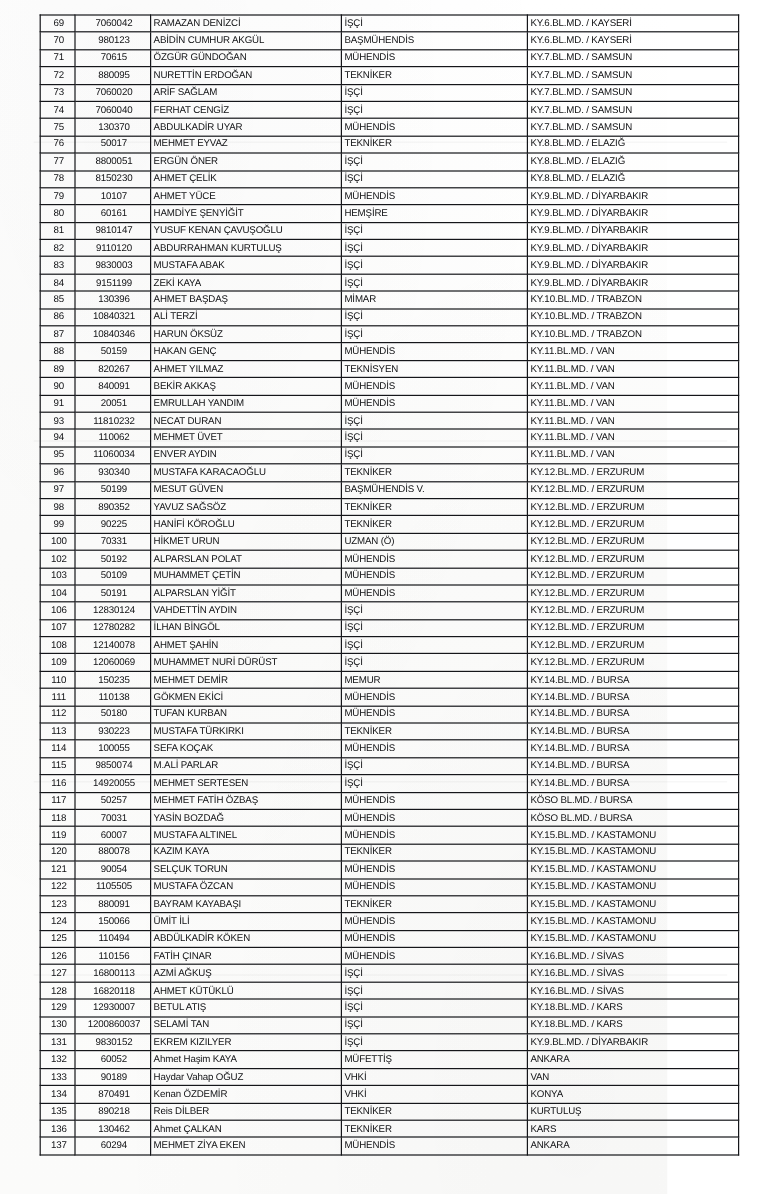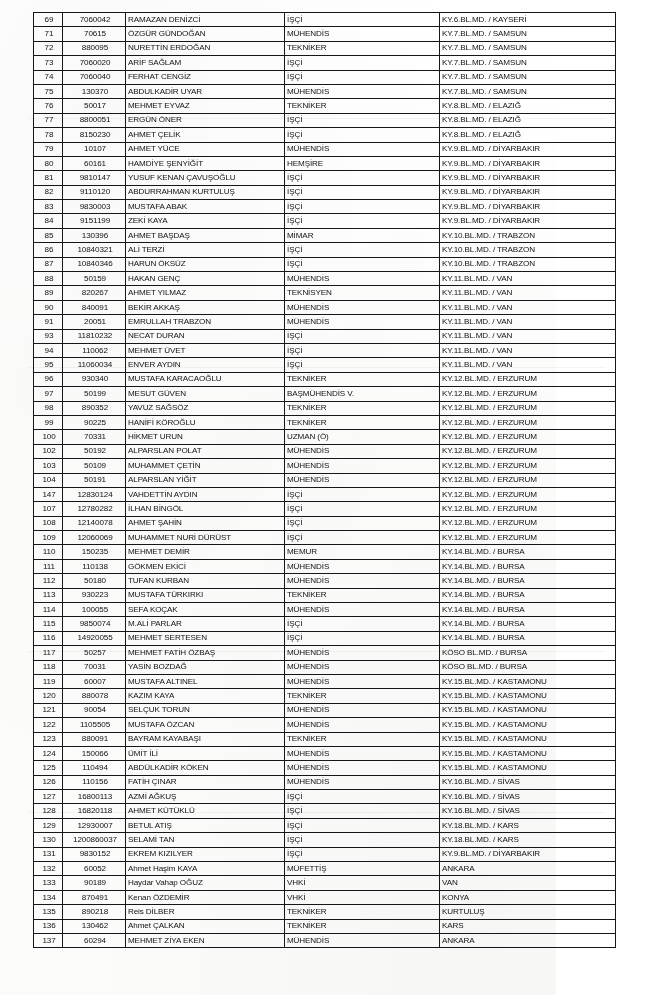--- a/index.html
+++ b/index.html
@@ -106,20 +106,27 @@
     <table class="roster">
       <tbody id="roster-body">
           <tr>
             <td class="c-no">69</td>
             <td class="c-id">7060042</td>
             <td class="c-name">RAMAZAN DENİZCİ</td>
             <td class="c-title">İŞÇİ</td>
             <td class="c-loc">KY.6.BL.MD. / KAYSERİ</td>
           </tr>
           <tr>
+            <td class="c-no">70</td>
+            <td class="c-id">980123</td>
+            <td class="c-name">ABİDİN CUMHUR AKGÜL</td>
+            <td class="c-title">BAŞMÜHENDİS</td>
+            <td class="c-loc">KY.6.BL.MD. / KAYSERİ</td>
+          </tr>
+          <tr>
             <td class="c-no">71</td>
             <td class="c-id">70615</td>
             <td class="c-name">ÖZGÜR GÜNDOĞAN</td>
             <td class="c-title">MÜHENDİS</td>
             <td class="c-loc">KY.7.BL.MD. / SAMSUN</td>
           </tr>
           <tr>
             <td class="c-no">72</td>
             <td class="c-id">880095</td>
             <td class="c-name">NURETTİN ERDOĞAN</td>
@@ -248,21 +255,21 @@
           <tr>
             <td class="c-no">90</td>
             <td class="c-id">840091</td>
             <td class="c-name">BEKİR AKKAŞ</td>
             <td class="c-title">MÜHENDİS</td>
             <td class="c-loc">KY.11.BL.MD. / VAN</td>
           </tr>
           <tr>
             <td class="c-no">91</td>
             <td class="c-id">20051</td>
-            <td class="c-name">EMRULLAH TRABZON</td>
+            <td class="c-name">EMRULLAH YANDIM</td>
             <td class="c-title">MÜHENDİS</td>
             <td class="c-loc">KY.11.BL.MD. / VAN</td>
           </tr>
           <tr>
             <td class="c-no">93</td>
             <td class="c-id">11810232</td>
             <td class="c-name">NECAT DURAN</td>
             <td class="c-title">İŞÇİ</td>
             <td class="c-loc">KY.11.BL.MD. / VAN</td>
           </tr>
@@ -330,21 +337,21 @@
             <td class="c-loc">KY.12.BL.MD. / ERZURUM</td>
           </tr>
           <tr>
             <td class="c-no">104</td>
             <td class="c-id">50191</td>
             <td class="c-name">ALPARSLAN YİĞİT</td>
             <td class="c-title">MÜHENDİS</td>
             <td class="c-loc">KY.12.BL.MD. / ERZURUM</td>
           </tr>
           <tr>
-            <td class="c-no">147</td>
+            <td class="c-no">106</td>
             <td class="c-id">12830124</td>
             <td class="c-name">VAHDETTİN AYDIN</td>
             <td class="c-title">İŞÇİ</td>
             <td class="c-loc">KY.12.BL.MD. / ERZURUM</td>
           </tr>
           <tr>
             <td class="c-no">107</td>
             <td class="c-id">12780282</td>
             <td class="c-name">İLHAN BİNGÖL</td>
             <td class="c-title">İŞÇİ</td>

